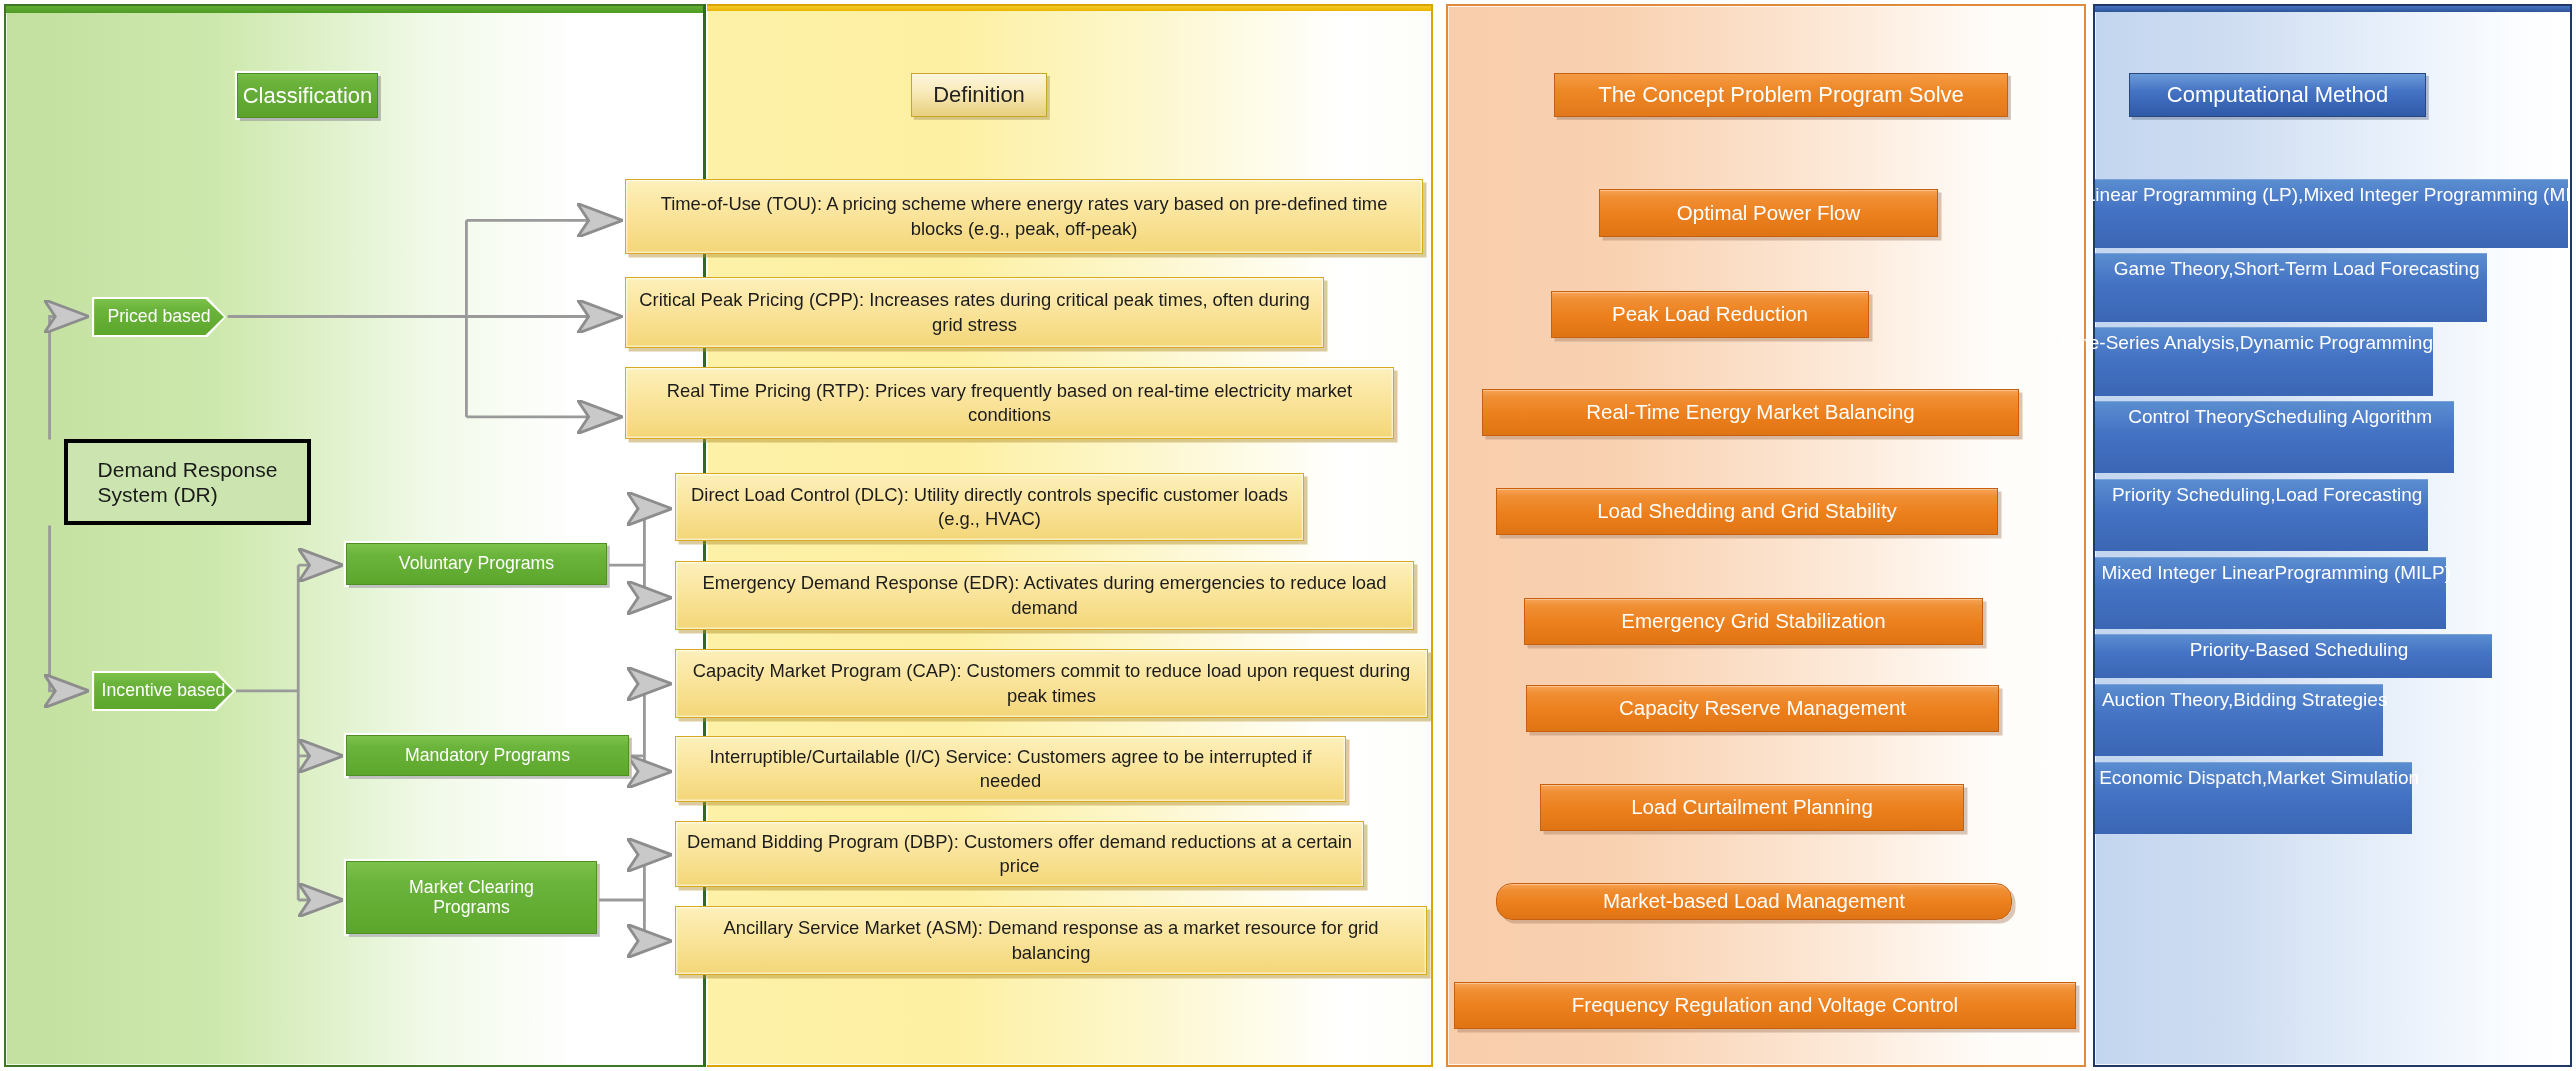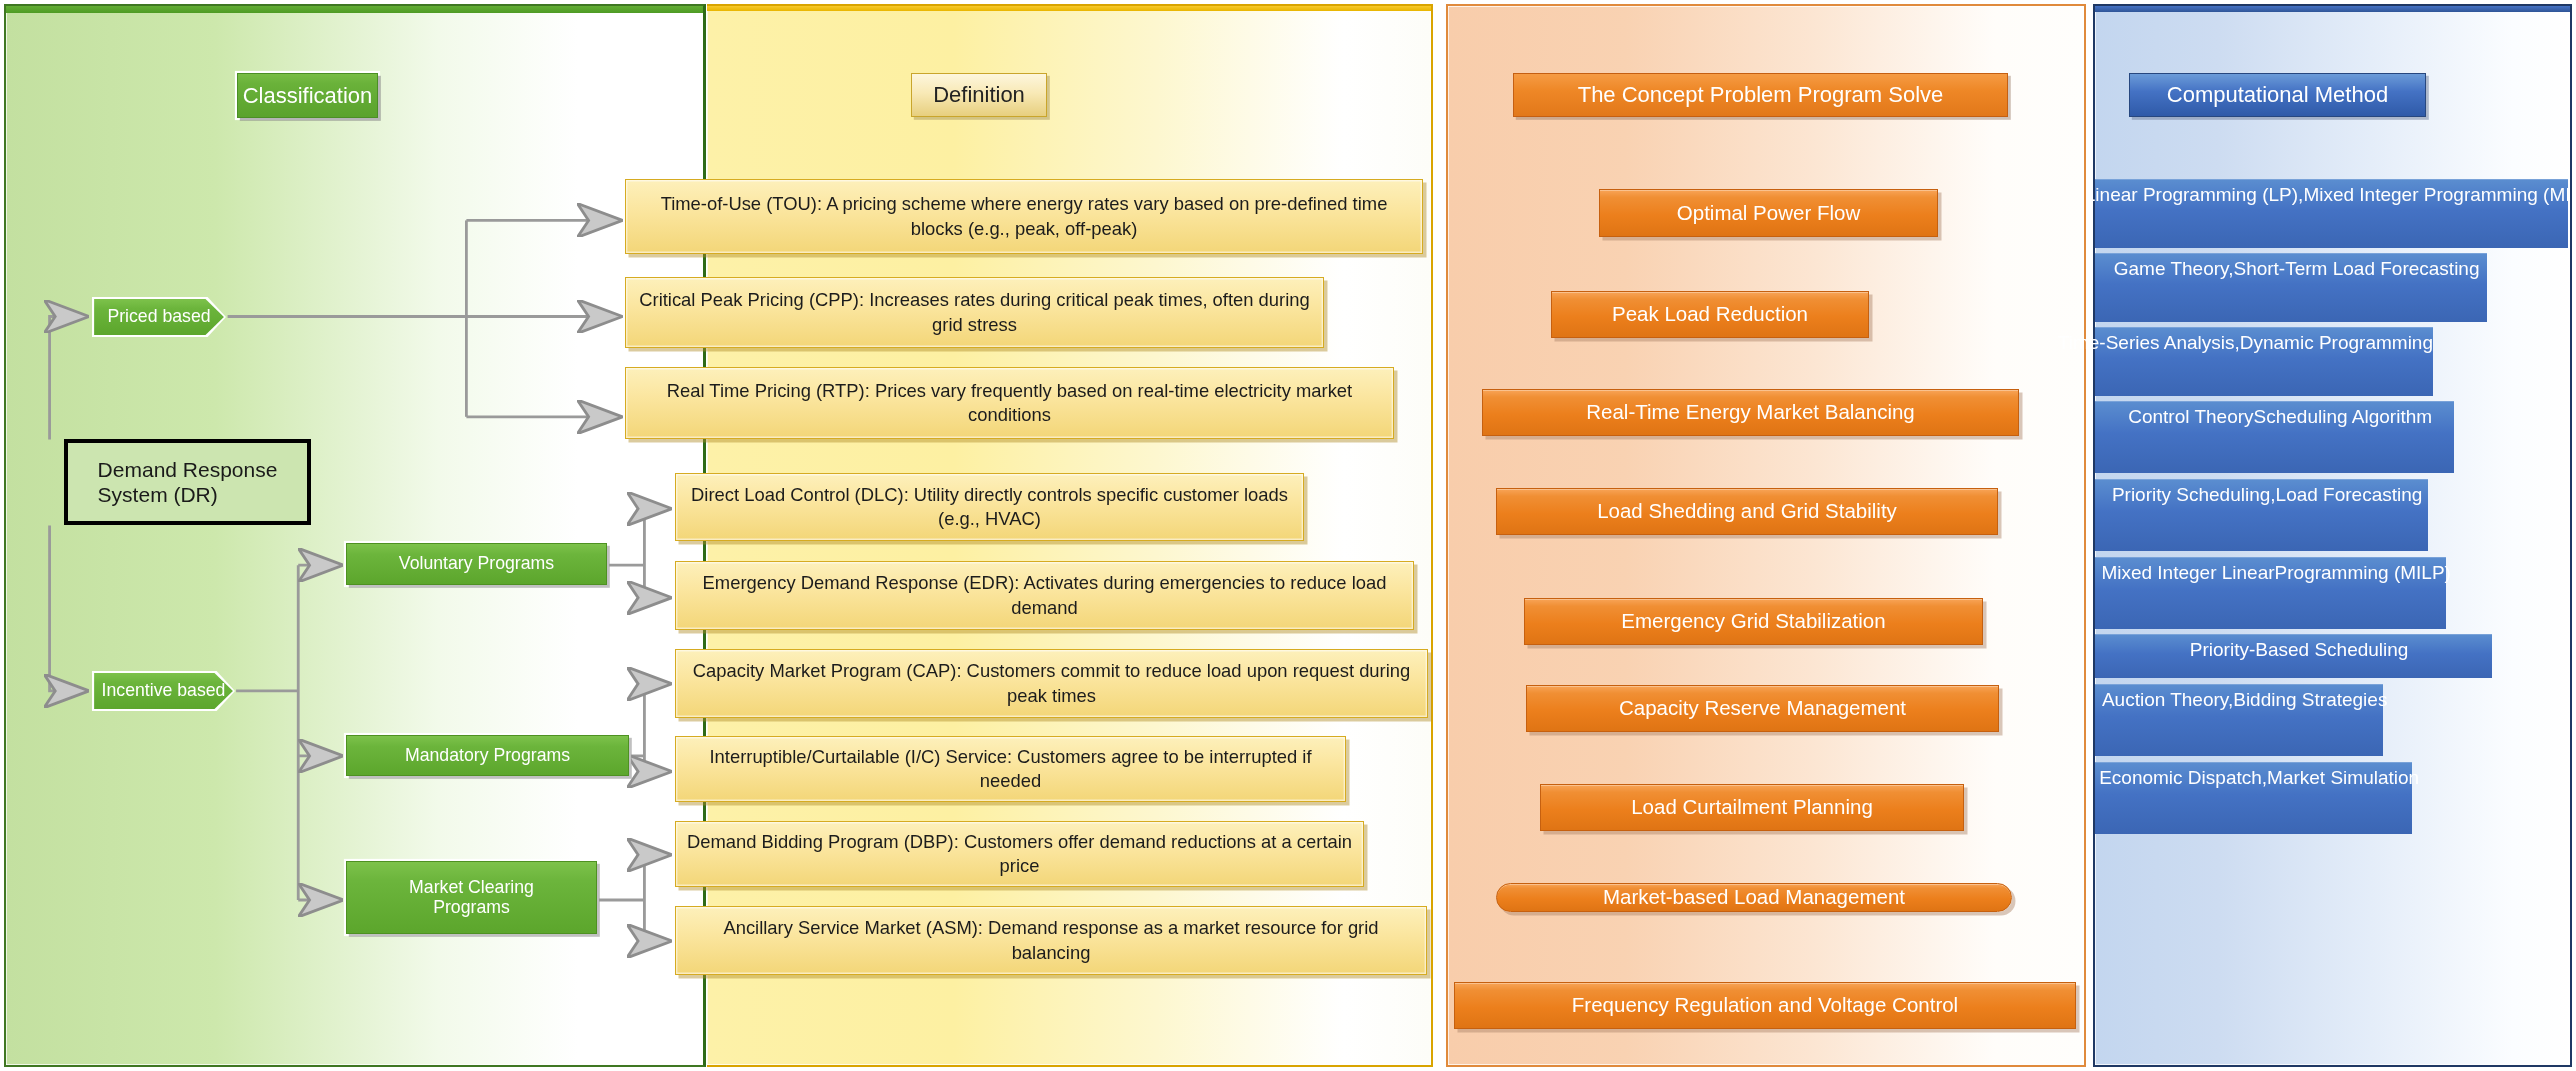--- a/index.html
+++ b/index.html
@@ -66,21 +66,21 @@
     box-shadow: 2.8px 2.8px 0 rgba(120,120,120,.55), 0 0 0 2.1px #ffffff;
   }
   #hdr-definition {
     left:911px; top:73px; width:136px; height:44px;
     background:linear-gradient(to bottom,#fdf6dd 0%,#f8e9b6 45%,#e7cf7e 100%);
     border:1.4px solid #c9a52c;
     color:#222222; font-size:22px;
     box-shadow: 2.8px 2.8px 0 rgba(170,150,90,.5);
   }
   #hdr-concept {
-    left:1513px; top:73px; width:495px; height:44px;
+    left:1554px; top:73px; width:454px; height:44px;
     background:linear-gradient(to bottom,#f59b44 0%,#ee8726 40%,#e2781a 100%);
     border:1.4px solid #c55f12;
     color:#ffffff; font-size:22px;
     box-shadow: 2.8px 2.8px 0 rgba(150,120,100,.45);
   }
   #hdr-computational {
     left:2129px; top:73px; width:297px; height:44px;
     background:linear-gradient(to bottom,#6b9bd8 0%,#4472c4 42%,#2f5aa8 100%);
     border:1.4px solid #27477f;
     color:#ffffff; font-size:22px;
@@ -292,21 +292,21 @@
   </div>
 <div class="obox" style="left:1524px;top:586px;width:459px;height:47px;margin-top:12px;">
     <span>Emergency Grid Stabilization</span>
   </div>
 <div class="obox" style="left:1526px;top:685px;width:473px;height:47px;">
     <span>Capacity Reserve Management</span>
   </div>
 <div class="obox" style="left:1540px;top:784px;width:424px;height:47px;">
     <span>Load Curtailment Planning</span>
   </div>
-<div class="obox" style="left:1496px;top:883px;width:516px;height:29px;border-radius:16px;">
+<div class="obox" style="left:1496px;top:883px;width:516px;height:37px;border-radius:16px;">
     <span>Market-based Load Management</span>
   </div>
 <div class="obox" style="left:1454px;top:982px;width:622px;height:47px;">
     <span>Frequency Regulation and Voltage Control</span>
   </div>
 
 <div class="bbox" style="left:2095px;top:179px;width:473px;height:69px;">
   <span>Linear Programming (LP),</span>
   <span>Mixed Integer Programming (MIP)</span>
 </div>

